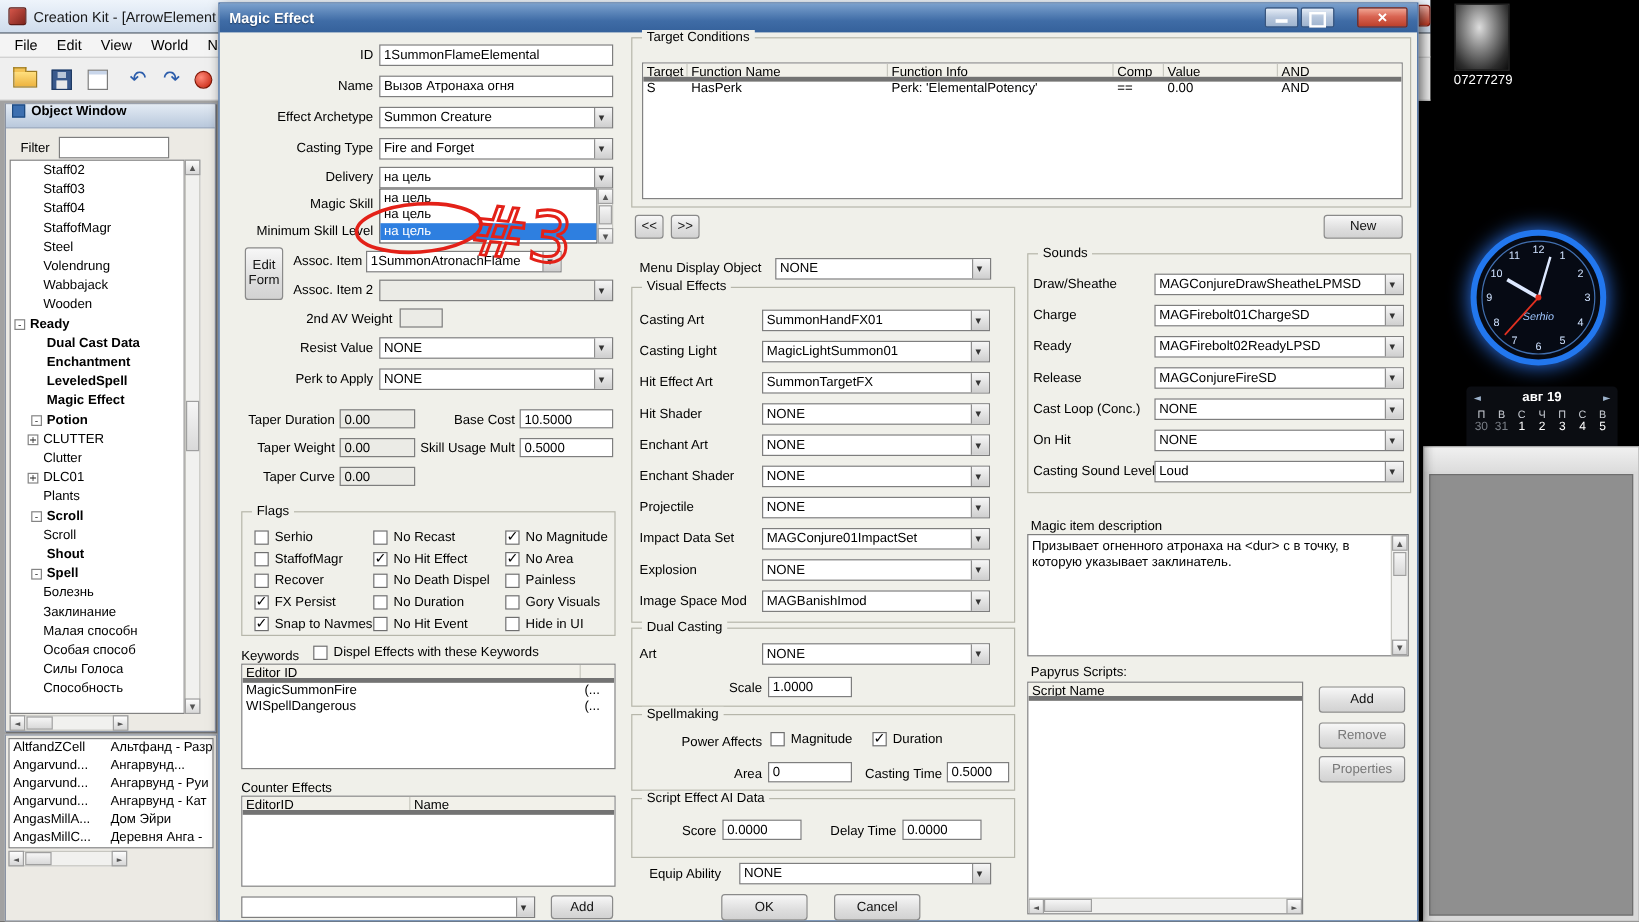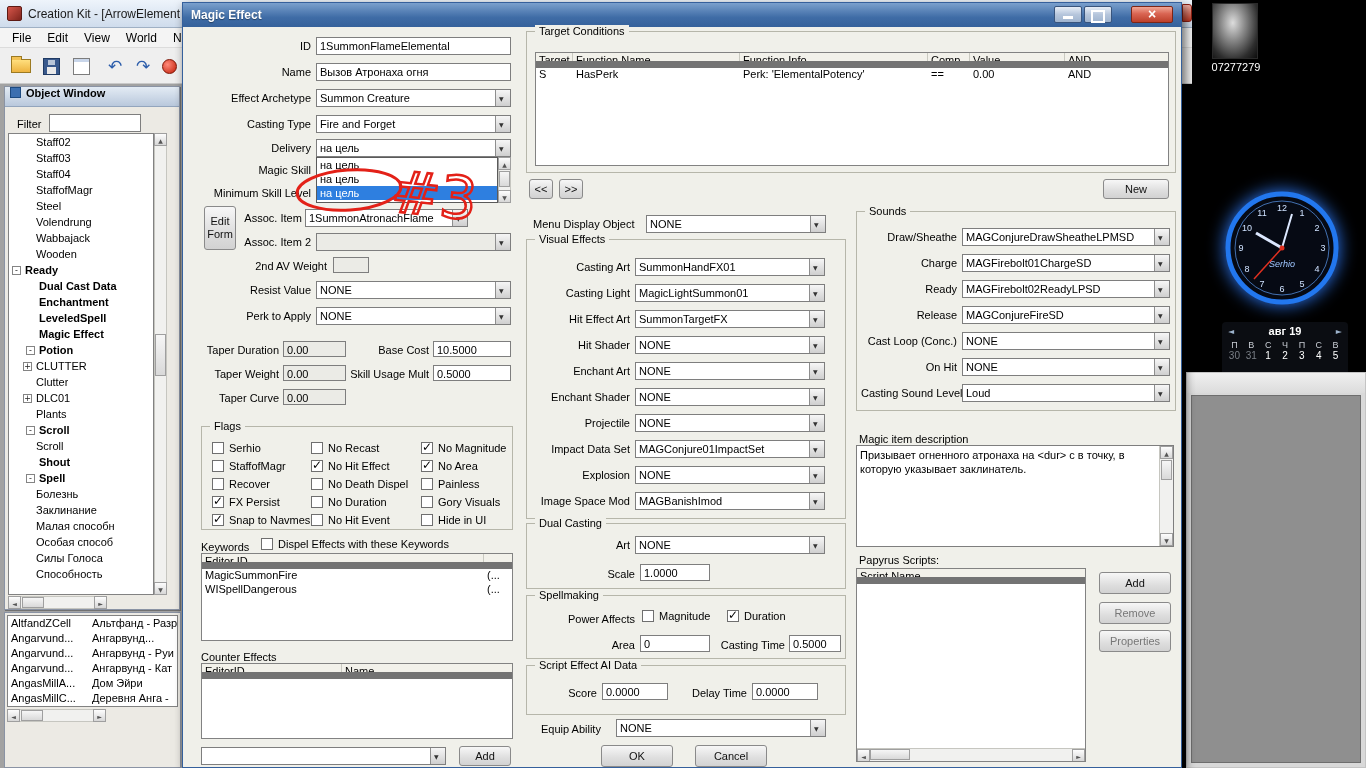--- a/index.html
+++ b/index.html
@@ -72,26 +72,26 @@
 .cbtn{flex:0 0 15px;background:linear-gradient(#f6f6f6,#cfcfcf);border-left:1px solid #8e8e8e;position:relative}
 .cbtn::after{content:"▼";position:absolute;left:3px;top:5px;font-size:6px;color:#333;font-family:"DejaVu Sans",sans-serif}
 .btn{position:absolute;background:linear-gradient(#f7f7f7,#dedede 60%,#d2d2d2);border:1px solid #8a8a8a;border-radius:3px;font-size:11px;text-align:center;color:#111}
 .grp{position:absolute;border:1px solid #b6b6aa}
 .cap{position:absolute;top:-7px;left:8px;background:#f0f0ea;padding:0 4px;font-size:11px;line-height:13px;white-space:nowrap}
 .cb{position:relative;display:inline-block;width:12px;height:12px;background:#fff;border:1px solid #6f6f6f;flex:0 0 12px}
 .cb.on::after{content:"✓";position:absolute;left:0;top:-3px;font-size:12px;font-weight:bold;font-family:"DejaVu Sans",sans-serif;color:#000}
 .fcb{display:flex;align-items:center;gap:5px;font-size:11px;white-space:nowrap}
 .flag-grid{position:absolute;left:10px;top:12px;display:grid;grid-template-columns:99px 110px 96px;grid-auto-rows:18px;align-items:center}
 .tbl{position:absolute;background:#fff;border:1px solid #828282;overflow:hidden}
-.thead{display:flex;height:15px;background:#f2f1ea;border-bottom:7px solid #737373}
+.thead{display:flex;height:15px;background:#f2f1ea;border-bottom:4px solid #737373}
 .thead span{border-right:1px solid #c9c9c0;padding:1px 3px;font-size:11px;overflow:hidden;white-space:nowrap}
 .trow2{display:flex;height:14px}
 .trow2 span{padding:0 3px;font-size:11px;overflow:hidden;white-space:nowrap}
 .frow{position:absolute;display:flex;align-items:center;gap:5px}
-.frow .flbl{width:97px;text-align:right;font-size:11px;white-space:nowrap}
+.frow .flbl{width:97px;font-size:11px;white-space:nowrap}
 .frow .combo{position:static;width:190px}
 .snd .flbl{width:96px}
 .snd .combo{width:208px}
 .popup{position:absolute;background:#fff;border:1px solid #5a5a5a;z-index:6}
 .pitem{height:14px;line-height:14px;padding-left:3px;font-size:11px;white-space:nowrap}
 .pitem.sel{background:#2e7fe0;color:#fff}
 
 
 .photo{position:absolute;left:1212px;top:3px;width:46px;height:56px;background:radial-gradient(ellipse at 45% 35%,#ddd 0%,#8a8a8a 35%,#2e2e2e 75%,#0c0c0c 100%);border:1px solid #2a2a2a;z-index:2}
 .photo-cap{position:absolute;left:1204px;top:61px;width:64px;text-align:center;color:#fff;font-size:11px;z-index:2}

